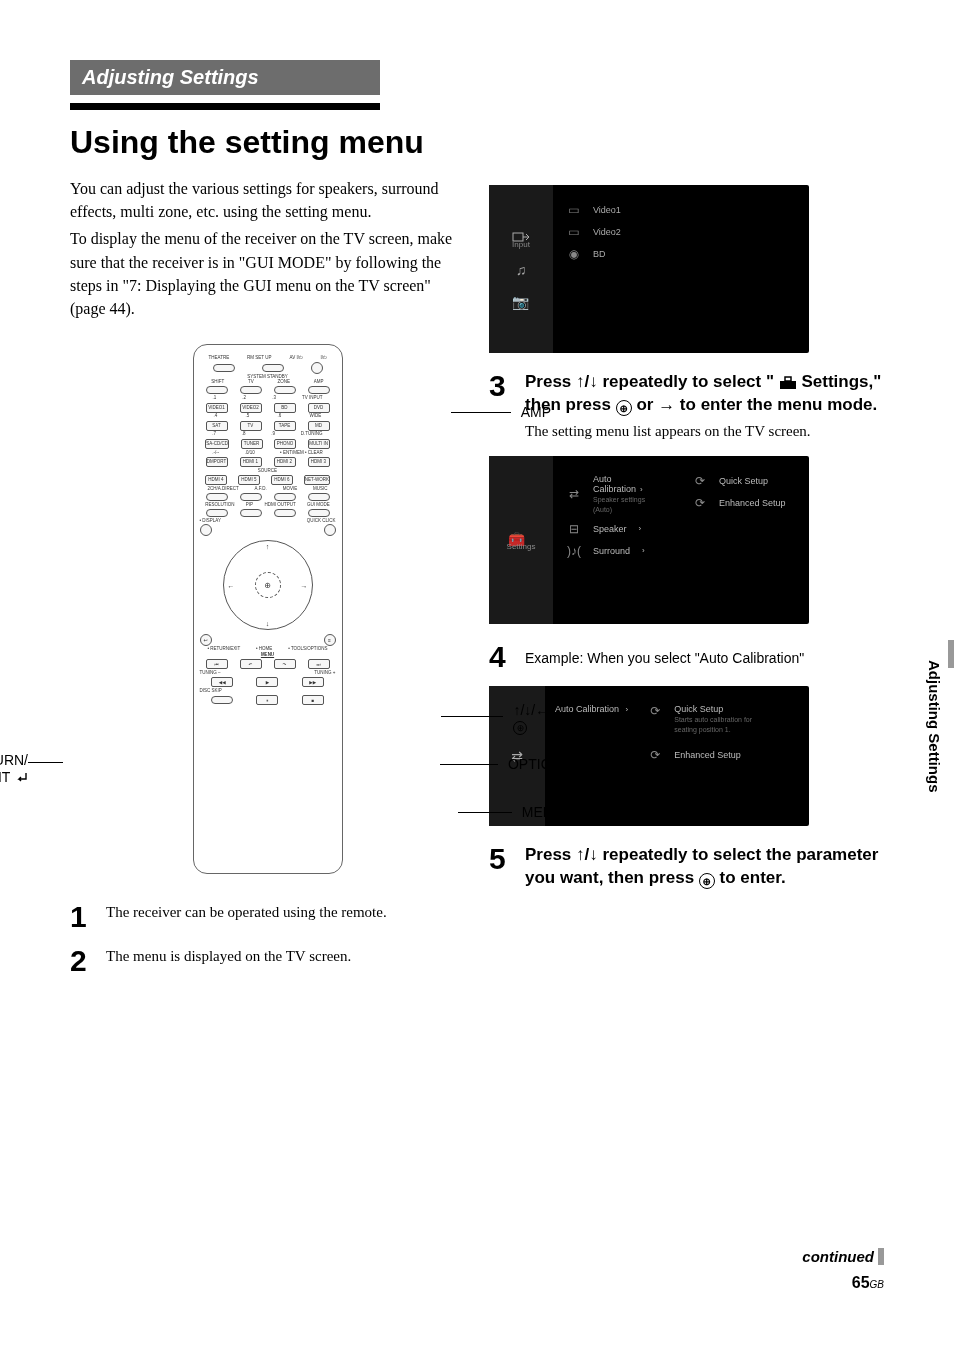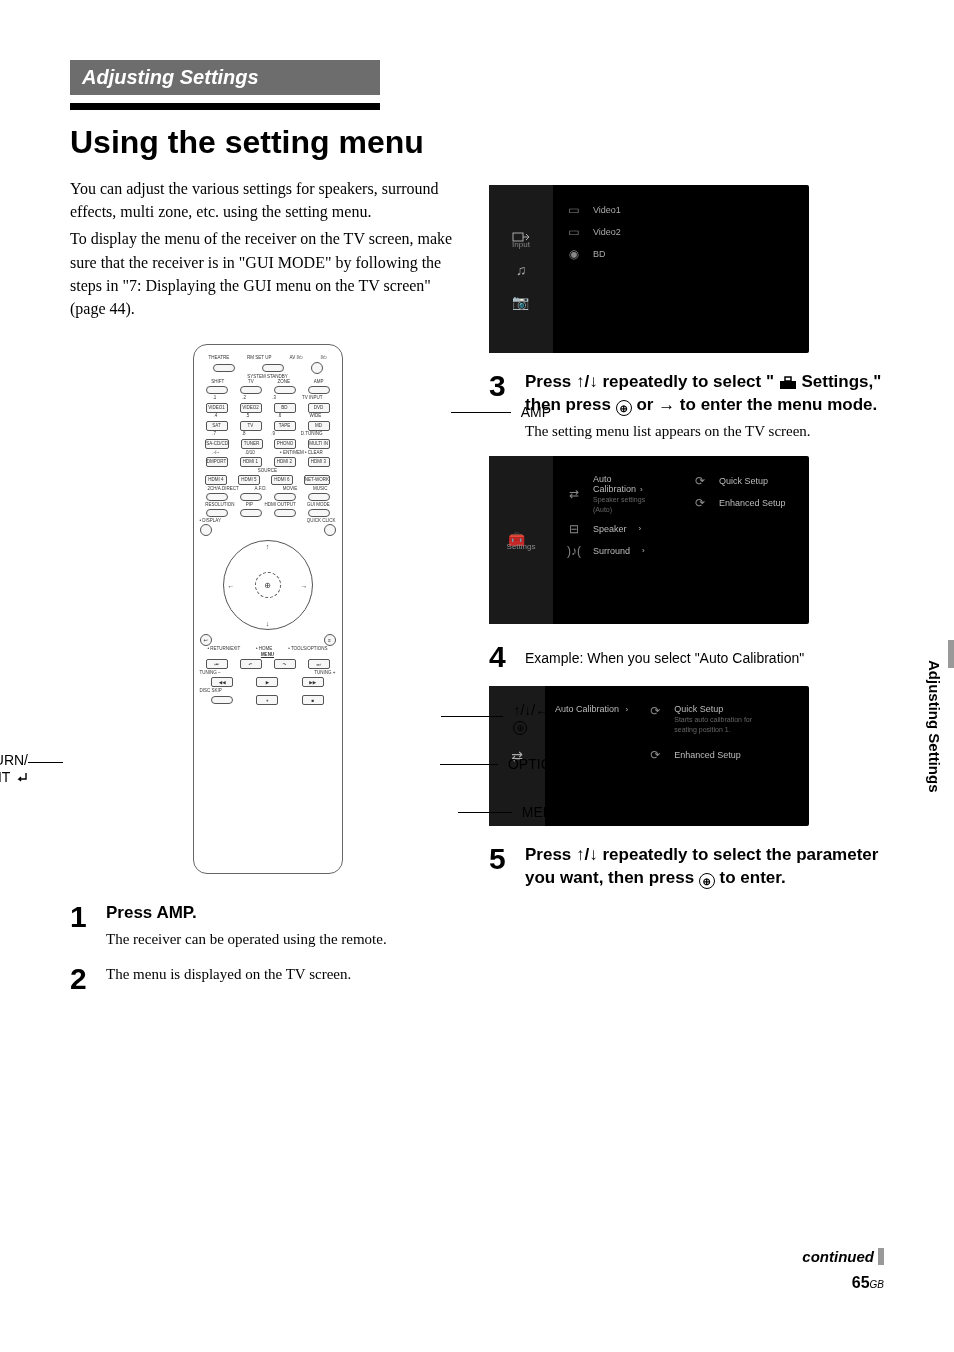--- a/index.html
+++ b/index.html
@@ -491,21 +491,20 @@
         <span>EXIT </span>
         <svg class="svg-icon" width="14" height="12" viewBox="0 0 14 12">
             <path d="M12 1 v6 h-7 l2 -2 m-2 2 l2 2" fill="none" stroke="black" stroke-width="1.4"></path>
           </svg>
       </div>
     </div>
 
     <div class="step">
       <div class="step-num">1</div>
       <div class="step-body">
-        <div class="step-title">Press AMP.</div>
         <div class="step-text">The receiver can be operated using the remote.</div>
       </div>
     </div>
     <div class="step">
       <div class="step-num">2</div>
       <div class="step-body">
         <div class="step-text">The menu is displayed on the TV screen.</div>
       </div>
     </div>
   </div>

